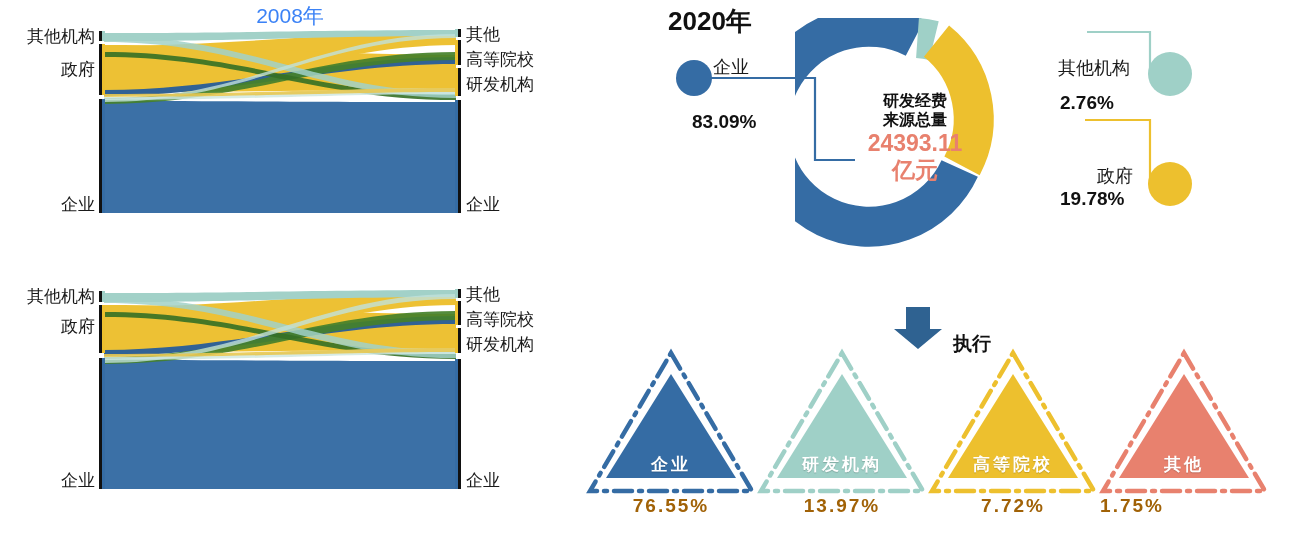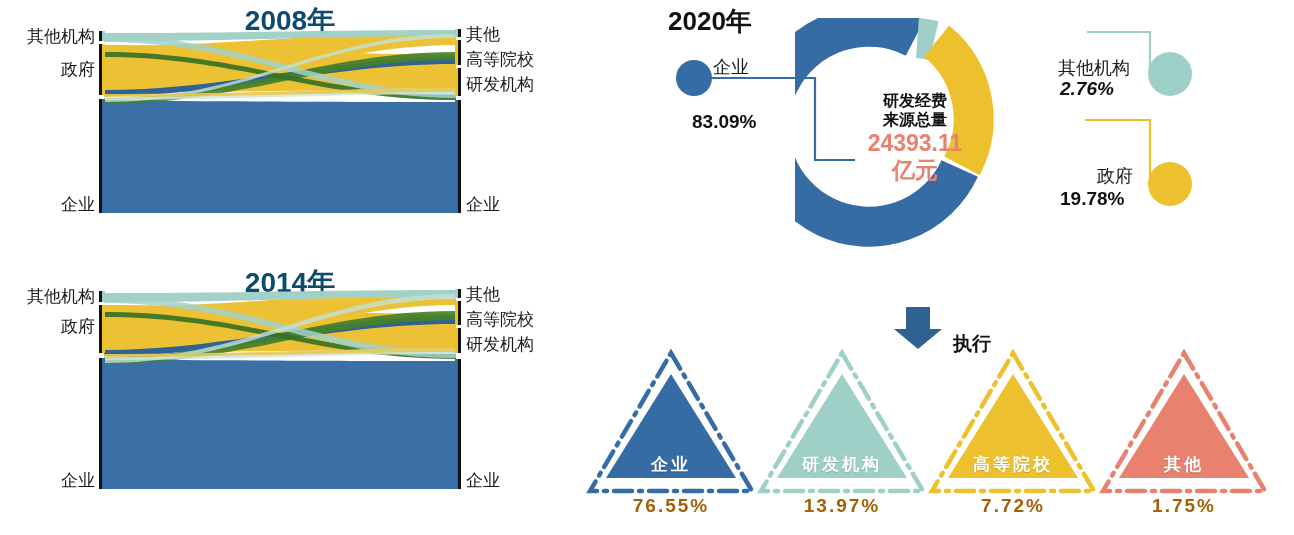--- a/index.html
+++ b/index.html
@@ -1,20 +1,20 @@
 <!DOCTYPE html>
 <html><head>
 <meta charset="utf-8">
 <style>
   html,body{margin:0;padding:0;background:#ffffff;}
   body{width:1294px;height:535px;position:relative;overflow:hidden;
        font-family:"Liberation Sans","DejaVu Sans",sans-serif;color:#1a1a1a;}
   .abs{position:absolute;}
   .sankey-title{
-    font-weight:bold;font-size:28px;color:#0c4a6e;letter-spacing:0px;
+    font-weight:normal;font-size:21px;color:#3b82f6;letter-spacing:0px;
     text-align:center;width:340px;
   }
   .node-label{font-size:17px;color:#1a1a1a;white-space:nowrap;}
   .node-label.r{text-align:left;}
   .node-label.l{text-align:right;}
 
   .donut-title{font-weight:bold;font-size:26px;color:#111;}
 
   .center-txt{
     position:absolute;left:50%;top:50%;transform:translate(-50%,-50%);
@@ -96,21 +96,20 @@
     <rect x="458" y="40" width="3" height="25" fill="#111"></rect>
     <rect x="455" y="68" width="5" height="28" fill="#edc02e"></rect>
     <rect x="458" y="68" width="3" height="28" fill="#111"></rect>
     <rect x="455" y="100" width="5" height="113" fill="#356ca4"></rect>
     <rect x="458" y="100" width="3" height="113" fill="#111"></rect>
   </svg>
 </div>
 
 <div class="abs" style="left:0;top:264px;width:560px;height:252px;">
 
-  <div class="abs sankey-title" style="left:120px;top:0px;">2014年</div>
 
   <div class="abs node-label l" style="left:0px;top:21px;width:95px;">其他机构</div>
   <div class="abs node-label l" style="left:0px;top:51px;width:95px;">政府</div>
   <div class="abs node-label l" style="left:0px;top:205px;width:95px;">企业</div>
 
   <div class="abs node-label r" style="left:466px;top:19px;">其他</div>
   <div class="abs node-label r" style="left:466px;top:44px;">高等院校</div>
   <div class="abs node-label r" style="left:466px;top:69px;">研发机构</div>
   <div class="abs node-label r" style="left:466px;top:205px;">企业</div>
 
@@ -180,21 +179,21 @@
 </svg>
 
 <div class="abs dot" style="left:676px;top:60px;width:36px;height:36px;background:#356ca4;"></div>
 <div class="abs dot" style="left:1148px;top:52px;width:44px;height:44px;background:#9fd0c7;"></div>
 <div class="abs dot" style="left:1148px;top:162px;width:44px;height:44px;background:#edc02e;"></div>
 
 <div class="abs cat" style="left:713px;top:55px;">企业</div>
 <div class="abs pct" style="left:692px;top:111px;">83.09%</div>
 
 <div class="abs cat" style="left:1058px;top:56px;">其他机构</div>
-<div class="abs pct" style="left:1060px;top:78px;font-style:italic;">2.76%</div>
+<div class="abs pct" style="left:1060px;top:92px;">2.76%</div>
 
 <div class="abs cat" style="left:1097px;top:164px;">政府</div>
 <div class="abs pct" style="left:1060px;top:188px;">19.78%</div>
 
 <svg class="abs" style="left:892px;top:305px;" width="56" height="46" viewBox="0 0 56 46">
   <path d="M14 2 L38 2 L38 24 L50 24 L26 44 L2 24 L14 24 Z" fill="#2f6291"></path>
 </svg>
 <div class="abs exec-label" style="left:953px;top:311px;margin-top:20px;">执行</div>
 
 <div class="tri-wrap" style="left:586px;top:348px;">
@@ -224,13 +223,13 @@
 </div>
 <div class="tri-pct" style="position:absolute;left:928px;top:495px;">7.72%</div>
 
 <div class="tri-wrap" style="left:1099px;top:348px;">
   <svg width="170" height="150" viewBox="0 0 170 150">
     <polygon points="85,5 166,143 4,143" fill="none" stroke="#e8816e" stroke-width="4.5" stroke-dasharray="18 7 3 7" stroke-linecap="round"></polygon>
     <polygon points="85,26 150,130 20,130" fill="#e8816e"></polygon>
   </svg>
   <div class="tri-label">其他</div>
 </div>
-<div class="tri-pct" style="position:absolute;left:1099px;top:495px;">1.75%</div>
+<div class="tri-pct" style="position:absolute;left:1047px;top:495px;">1.75%</div>
 
 </body></html>

